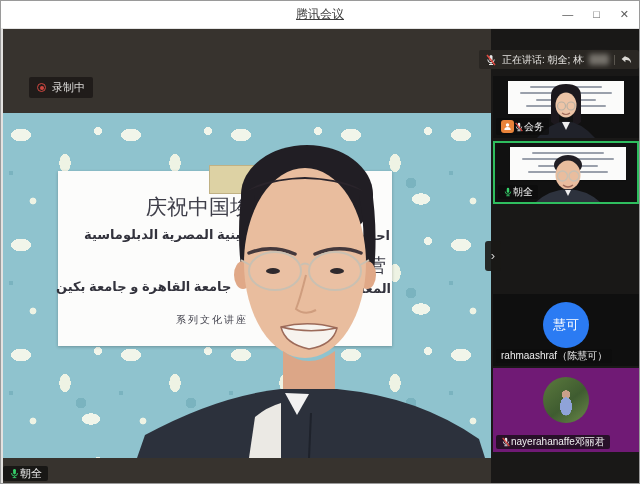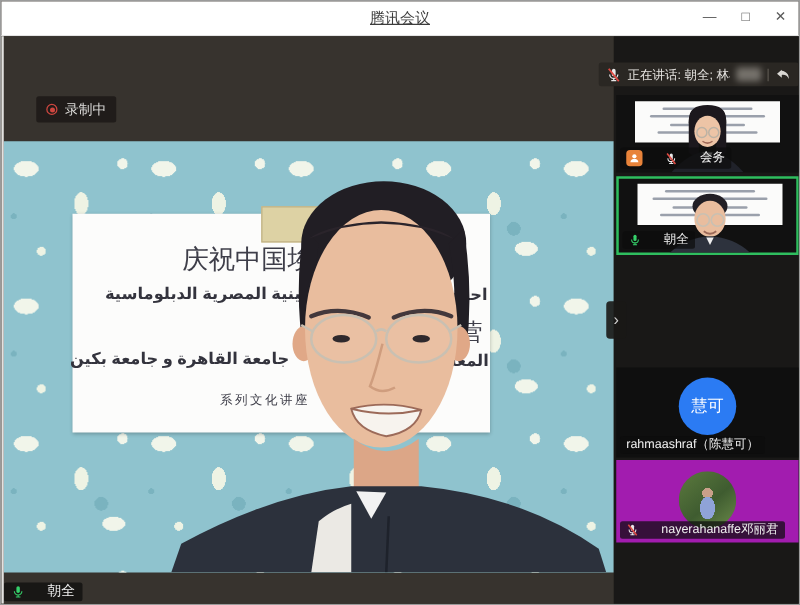--- a/index.html
+++ b/index.html
@@ -56,21 +56,21 @@
   .l3b{left:309px;top:82px;font-size:19px;}
   .l4a{left:-2px;top:108px;font-size:13px;}
   .l4b{right:1px;top:110px;font-size:13px;}
   .l5{left:118px;top:142px;font-size:10px;letter-spacing:2px;color:#55555e;}
   .portrait{position:absolute;left:0;top:0;pointer-events:none;}
   
   .rec-badge{position:absolute;left:28px;top:29px;height:21px;display:flex;align-items:center;gap:6px;
     background:rgba(28,25,22,.85);border-radius:2px;padding:0 8px;color:#dddcda;font-size:11px;z-index:20;margin-top:19px;}
   .rec-dot{width:9px;height:9px;border:1.5px solid #cf4740;border-radius:50%;position:relative;}
   .rec-dot::after{content:"";position:absolute;inset:1.5px;background:#cf4740;border-radius:50%;}
-  .chip{position:absolute;left:3px;bottom:3px;display:flex;align-items:center;gap:18px;
+  .chip{position:absolute;left:3px;bottom:3px;display:flex;align-items:center;gap:0;
     background:rgba(12,12,12,.72);color:#efefef;font-size:10px;line-height:1;
     padding:2px 5px;border-radius:2px;white-space:nowrap;z-index:10;max-width:142px;overflow:hidden;}
   .main-chip{left:2px;bottom:4px;font-size:11px;padding:2px 6px;}
   .ic{display:block;flex:none;}
   .mic-green{color:#35d06a;}
   .mic-white{color:#e8e8e8;}
   .mic-gray{color:#cfcfcf;}
   .badge-orange{width:13px;height:13px;background:#e8833a;border-radius:3px;display:flex;
     align-items:center;justify-content:center;color:#fff;flex:none;}
   
@@ -269,21 +269,21 @@
 
       <div class="tile" style="top:265px;height:72px;background:#0f0f0f;">
         <div class="avatar-circle" style="background:#2b7bf3;">
           <span>慧可</span>
         </div>
         <div class="chip">
           <span>rahmaashraf（陈慧可）</span>
         </div>
       </div>
 
-      <div class="tile" style="top:339px;height:66px;background:#a21caf;">
+      <div class="tile" style="top:339px;height:84px;background:#701a75;">
         <div class="avatar-photo"></div>
         <div class="chip">
           <svg class="ic mic-white" width="10" height="10">
               <use href="#i-mic-off"></use>
             </svg>
           <span>nayerahanaffe邓丽君</span>
         </div>
       </div>
 
     </div>

